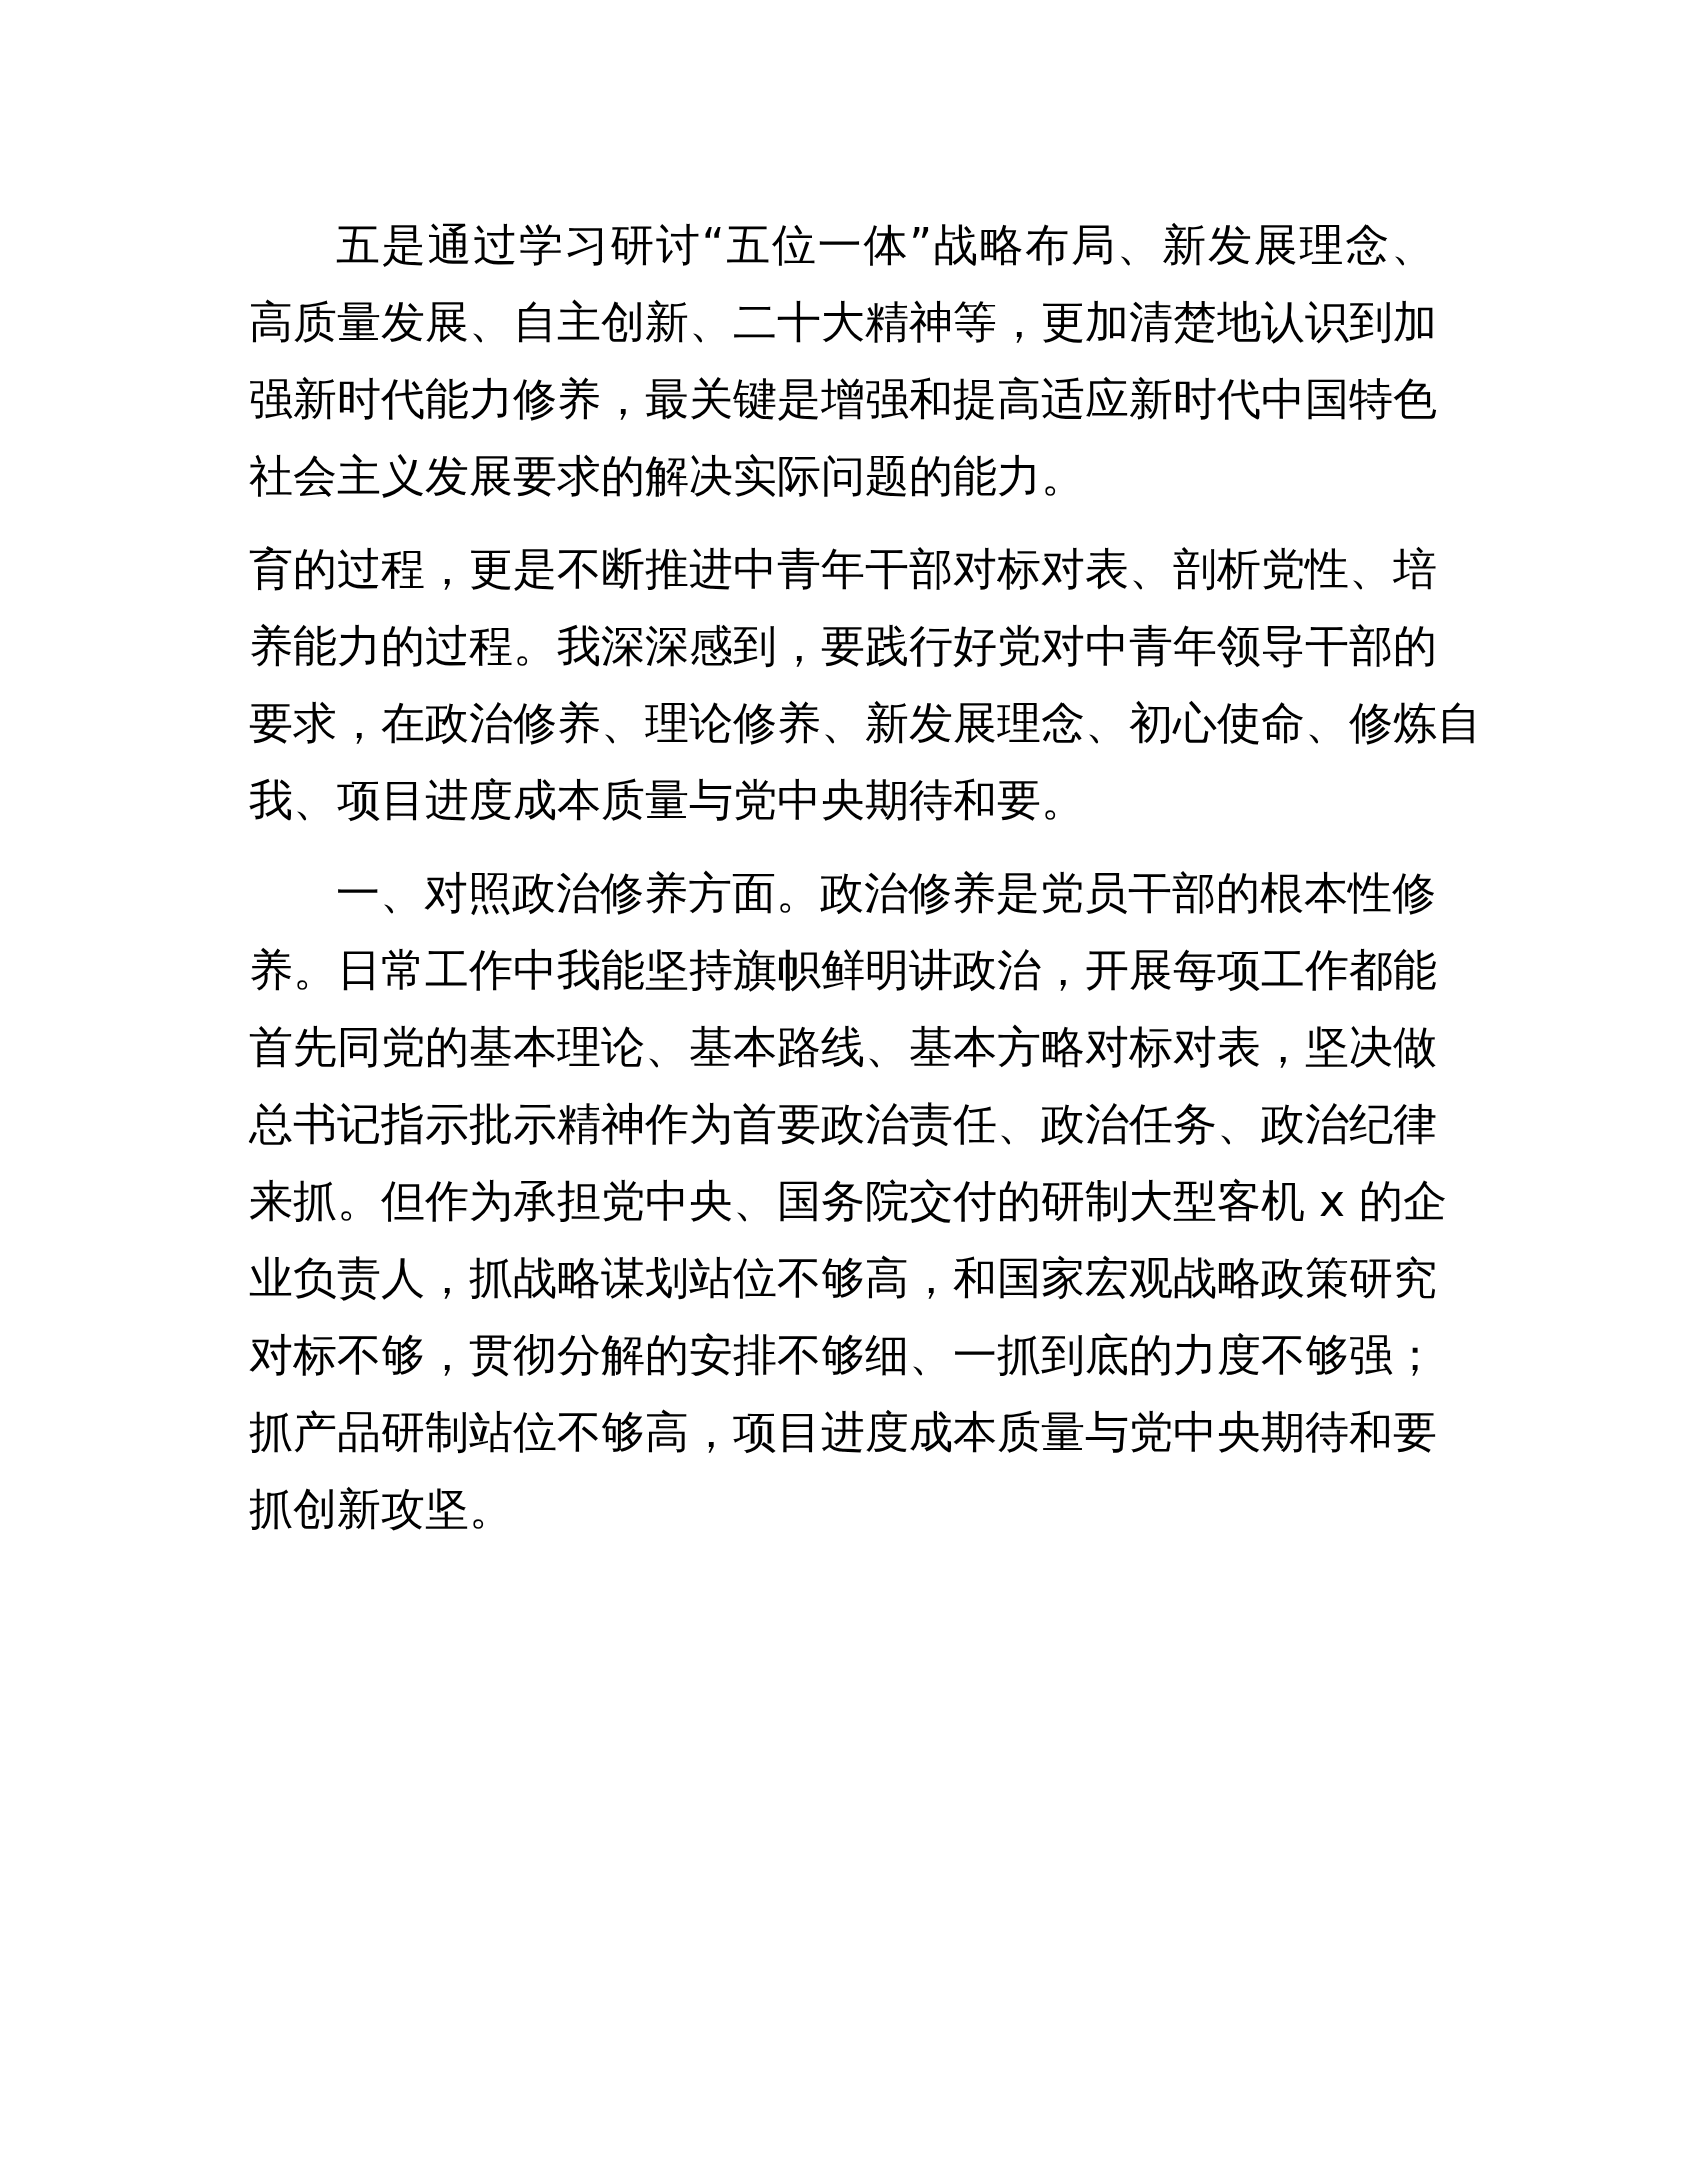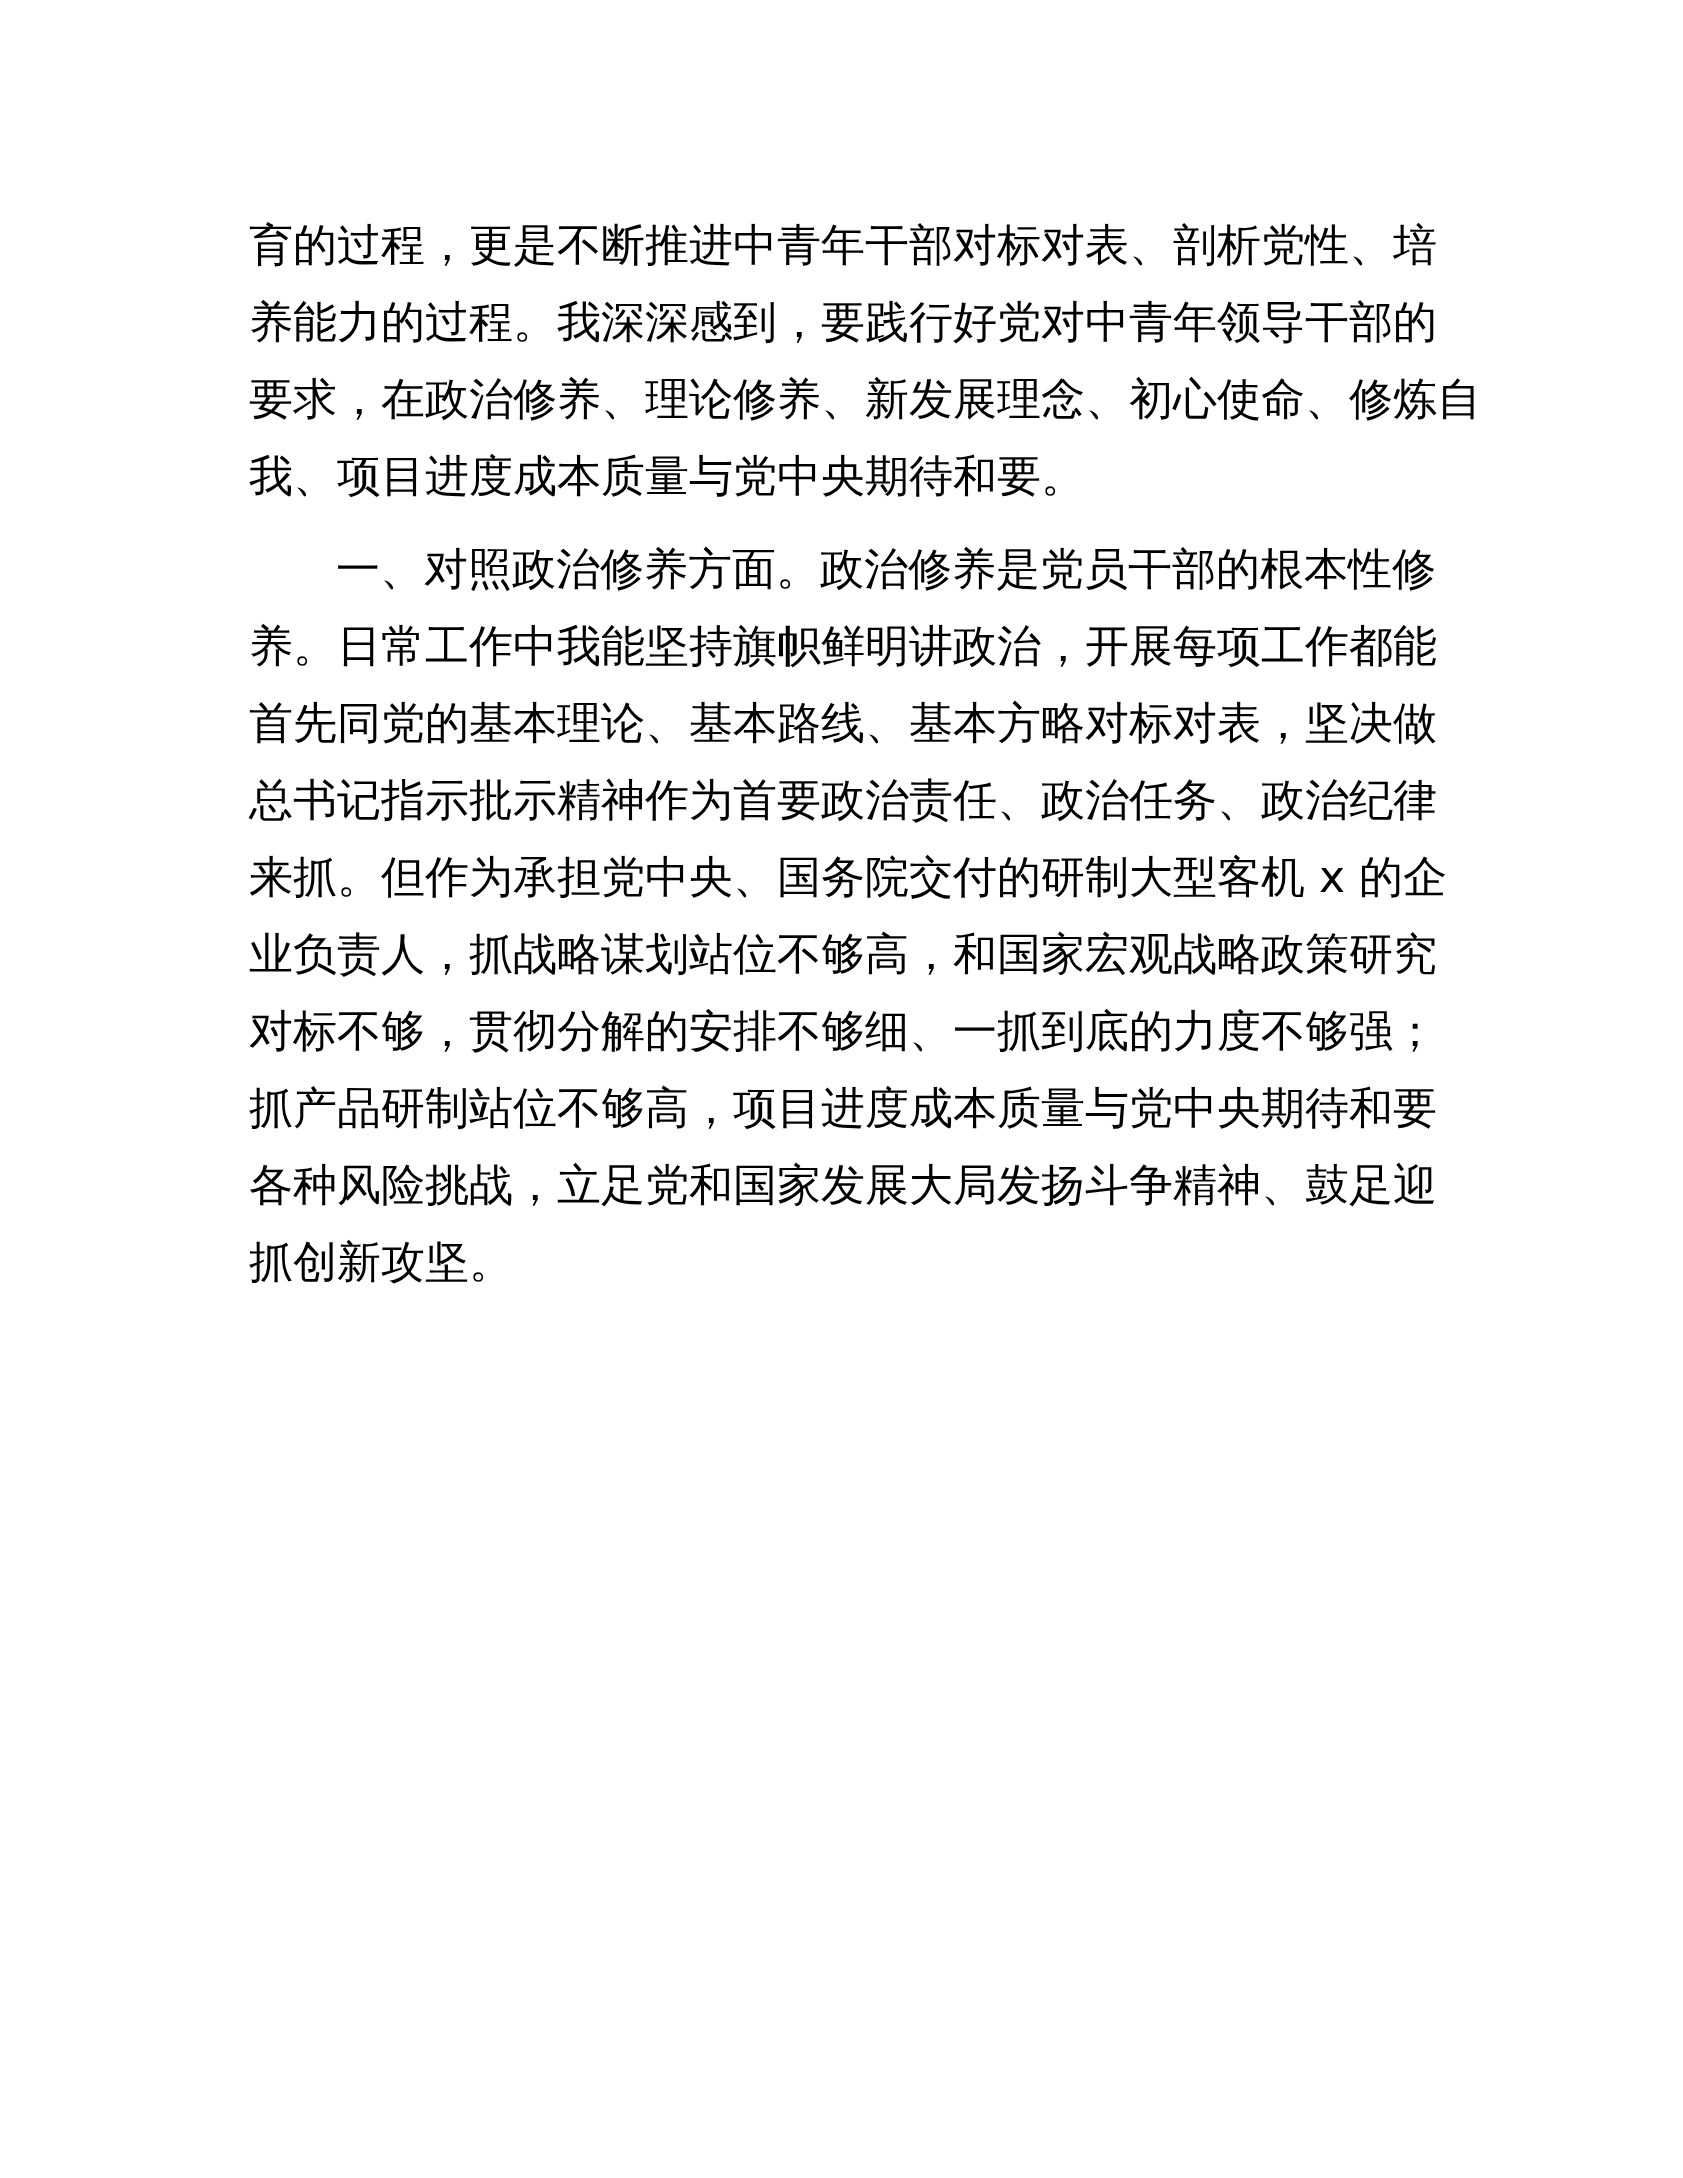--- a/index.html
+++ b/index.html
@@ -26,35 +26,40 @@
     text-align-last: justify;
   }
   .line.indent { padding-left: 87px; }
   .line.last { text-align: left; text-align-last: left; }
 </style>
 </head>
 <body>
 
 <div class="page">
 
+  <div class="para">
+    <span class="line full indent">五是通过学习研讨“五位一体”战略布局、新发展理念、</span>
+    <span class="line full">高质量发展、自主创新、二十大精神等，更加清楚地认识到加</span>
+    <span class="line full">强新时代能力修养，最关键是增强和提高适应新时代中国特色</span>
+    <span class="line last">社会主义发展要求的解决实际问题的能力。</span>
+  </div>
 
   <div class="para">
     <span class="line full">育的过程，更是不断推进中青年干部对标对表、剖析党性、培</span>
     <span class="line full">养能力的过程。我深深感到，要践行好党对中青年领导干部的</span>
     <span class="line full">要求，在政治修养、理论修养、新发展理念、初心使命、修炼自</span>
     <span class="line last">我、项目进度成本质量与党中央期待和要。</span>
   </div>
 
   <div class="para">
     <span class="line full indent">一、对照政治修养方面。政治修养是党员干部的根本性修</span>
     <span class="line full">养。日常工作中我能坚持旗帜鲜明讲政治，开展每项工作都能</span>
     <span class="line full">首先同党的基本理论、基本路线、基本方略对标对表，坚决做</span>
     <span class="line full">总书记指示批示精神作为首要政治责任、政治任务、政治纪律</span>
     <span class="line full">来抓。但作为承担党中央、国务院交付的研制大型客机 x 的企</span>
     <span class="line full">业负责人，抓战略谋划站位不够高，和国家宏观战略政策研究</span>
     <span class="line full">对标不够，贯彻分解的安排不够细、一抓到底的力度不够强；</span>
     <span class="line full">抓产品研制站位不够高，项目进度成本质量与党中央期待和要</span>
-    <span class="line full">各种风险挑战，立足党和国家发展大局发扬斗争精神、鼓足迎</span>
     <span class="line last">抓创新攻坚。</span>
   </div>
 
 </div>
 
 
 </body></html>

